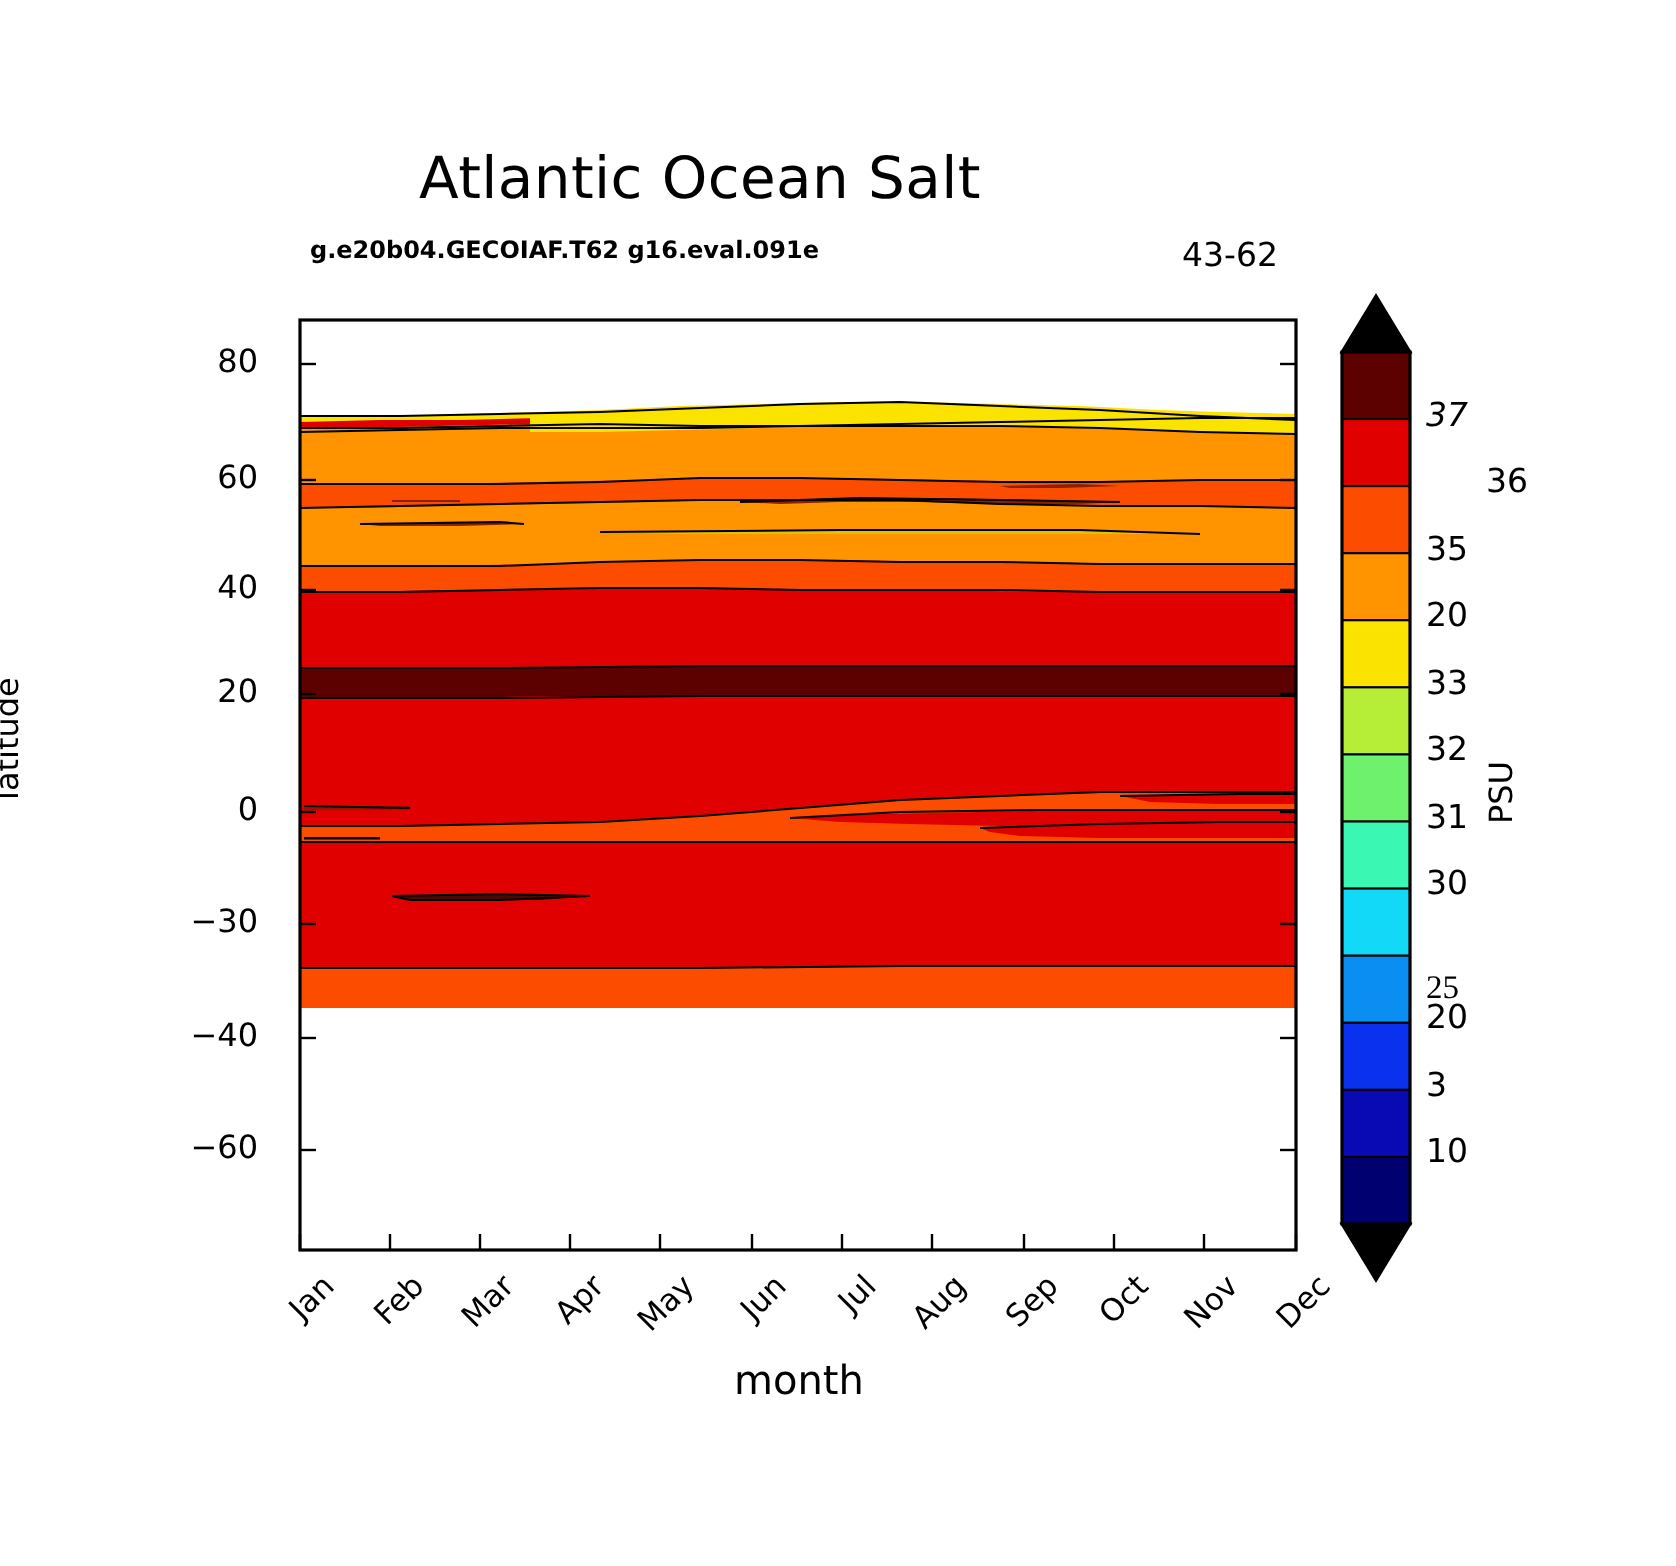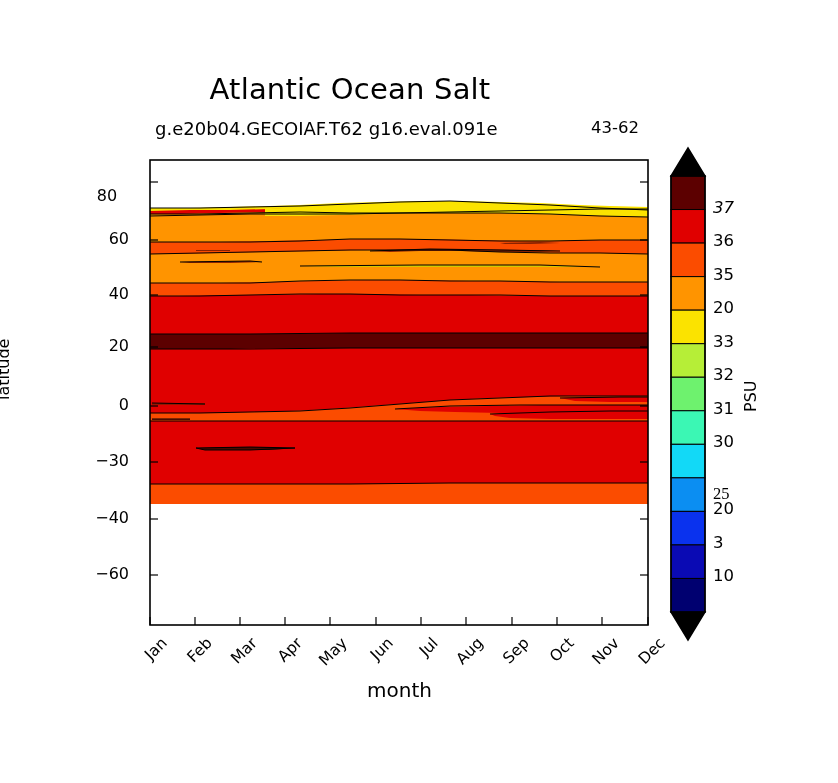--- a/index.html
+++ b/index.html
@@ -9,21 +9,21 @@
     font-family:"DejaVu Sans", sans-serif;
     overflow:hidden;
     position:relative;
   }
   #figure{position:absolute;left:0;top:0;width:838px;height:783px;}
   .txt{position:absolute;white-space:nowrap;color:#000;}
   #title{
     left:0;top:72px;width:700px;text-align:center;
     font-size:29px;letter-spacing:0.2px;
   }
-  #subtitle-left{left:155px;top:118px;font-size:18px;}
+  #subtitle-left{left:155px;top:118px;font-size:12px;font-weight:bold;}
   #subtitle-right{left:591px;top:118px;font-size:16.5px;}
   #ylabel{
     left:-6px;top:400px;font-size:16px;
     transform:rotate(-90deg);transform-origin:left top;
   }
   #xlabel{left:150px;top:678px;width:499px;text-align:center;font-size:20px;}
   #cbarlabel{
     left:741px;top:412px;font-size:16px;
     transform:rotate(-90deg);transform-origin:left top;
   }
@@ -213,21 +213,21 @@
           <rect x="671" y="477.84615384615387" width="34" height="33.53846153846154" fill="#0b8ef2" stroke="#000000" stroke-width="1"></rect>
           <rect x="671" y="511.3846153846154" width="34" height="33.53846153846154" fill="#0a32ee" stroke="#000000" stroke-width="1"></rect>
           <rect x="671" y="544.9230769230769" width="34" height="33.53846153846154" fill="#0a0ab4" stroke="#000000" stroke-width="1"></rect>
           <rect x="671" y="578.4615384615385" width="34" height="33.53846153846154" fill="#000070" stroke="#000000" stroke-width="1"></rect>
         </g>
       <rect x="671" y="176" width="34" height="436" fill="none" stroke="#000000" stroke-width="1.6"></rect>
     </g>
   </svg>
 
   <div id="yticks">
-      <div class="ytick" style="left: 85px; top: 186px; text-align: center;">80</div>
+      <div class="ytick" style="left: 85px; top: 171px;">80</div>
       <div class="ytick" style="left: 85px; top: 229px;">60</div>
       <div class="ytick" style="left: 85px; top: 284px;">40</div>
       <div class="ytick" style="left: 85px; top: 336px;">20</div>
       <div class="ytick" style="left: 85px; top: 395px;">0</div>
       <div class="ytick" style="left: 85px; top: 451px;">−30</div>
       <div class="ytick" style="left: 85px; top: 508px;">−40</div>
       <div class="ytick" style="left: 85px; top: 564px;">−60</div>
     </div>
 
   <div id="xticks">
@@ -240,21 +240,21 @@
       <div class="xtick" style="left: 381px; top: 634px; width: 48px;">Jul</div>
       <div class="xtick" style="left: 426px; top: 634px; width: 48px;">Aug</div>
       <div class="xtick" style="left: 472px; top: 634px; width: 48px;">Sep</div>
       <div class="xtick" style="left: 517px; top: 634px; width: 48px;">Oct</div>
       <div class="xtick" style="left: 562px; top: 634px; width: 48px;">Nov</div>
       <div class="xtick" style="left: 608px; top: 634px; width: 48px;">Dec</div>
     </div>
 
   <div id="cbticks">
       <div class="cbtick" style="top: 197.538px; font-style: italic;">37</div>
-      <div class="cbtick" style="top: 231.077px;">36</div>
+      <div class="cbtick" style="top: 231.077px; margin-left: 30px;">36</div>
       <div class="cbtick" style="top: 264.615px;">35</div>
       <div class="cbtick" style="top: 298.154px;">20</div>
       <div class="cbtick" style="top: 331.692px;">33</div>
       <div class="cbtick" style="top: 365.231px;">32</div>
       <div class="cbtick" style="top: 398.769px;">31</div>
       <div class="cbtick" style="top: 432.308px;">30</div>
       <div class="cbtick" style="top: 484px; font-family: Liberation Serif, serif;">25</div>
       <div class="cbtick" style="top: 499.385px;">20</div>
       <div class="cbtick" style="top: 532.923px;">3</div>
       <div class="cbtick" style="top: 566.462px;">10</div>

